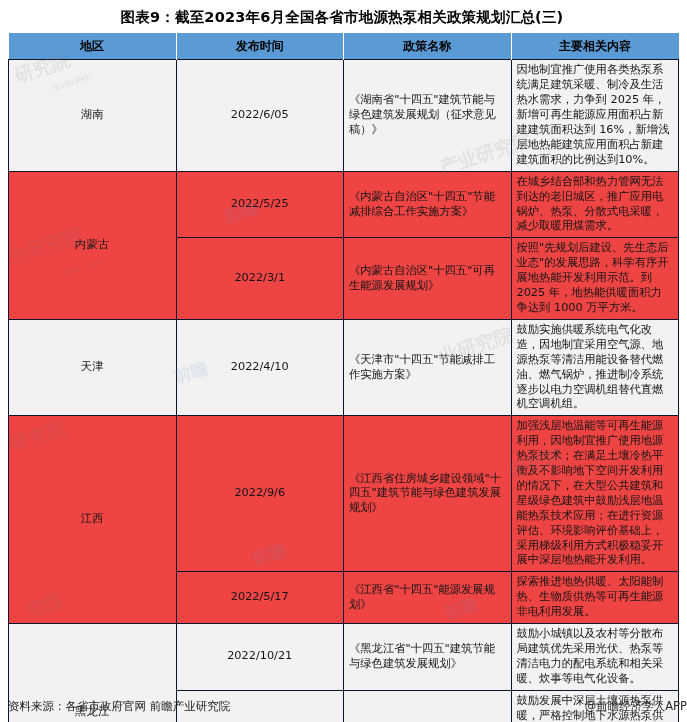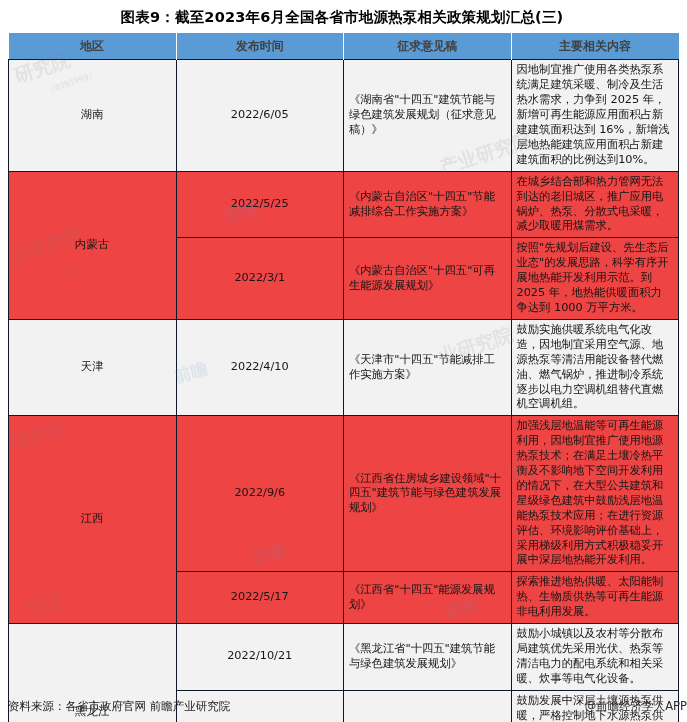--- a/index.html
+++ b/index.html
@@ -30,21 +30,21 @@
   }
   table.policy-table {
     width: 671px;
     border-collapse: collapse;
     table-layout: fixed;
     font-size: 11.3px;
     background: #ffffff;
   }
   table.policy-table th {
     background: #5b9bd5;
-    color: #404040;
+    color: #000000;
     font-weight: bold;
     font-size: 12px;
     height: 22px;
     padding: 2px 3px;
     text-align: center;
     vertical-align: middle;
     border-right: 1.5px solid #ffffff;
     border-bottom: none;
     font-family: Liberation Serif, serif;
   }
@@ -121,21 +121,21 @@
 <body>
 
 <div id="chart-title">图表9：截至2023年6月全国各省市地源热泵相关政策规划汇总(三)</div>
 
 <div class="table-wrap">
   <table class="policy-table">
     <thead>
       <tr>
         <th class="c-region">地区</th>
         <th class="c-date">发布时间</th>
-        <th class="c-name">征求意见稿</th>
+        <th class="c-name">政策名称</th>
         <th class="c-content">主要相关内容</th>
       </tr>
     </thead>
     <tbody id="table-body">
         <tr class="shade">
           <td class="c-region" rowspan="1">湖南</td>
           <td class="c-date">2022/6/05</td>
           <td class="c-name">《湖南省"十四五"建筑节能与绿色建筑发展规划（征求意见稿）》</td>
           <td class="c-content">因地制宜推广使用各类热泵系统满足建筑采暖、制冷及生活热水需求，力争到 2025 年，新增可再生能源应用面积占新建建筑面积达到 16%，新增浅层地热能建筑应用面积占新建建筑面积的比例达到10%。</td>
         </tr>

